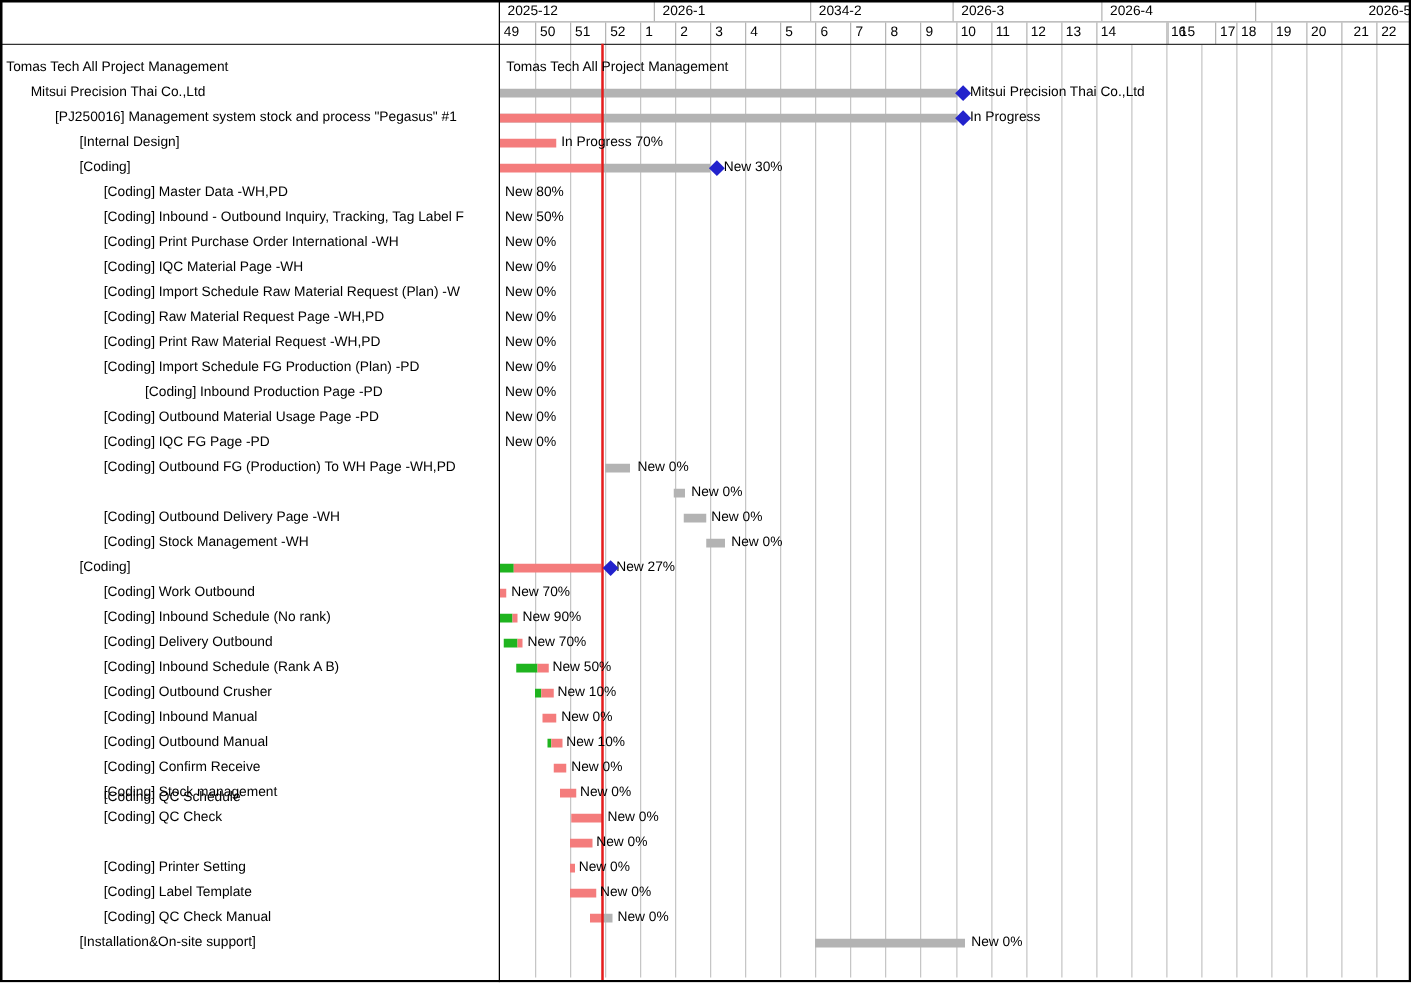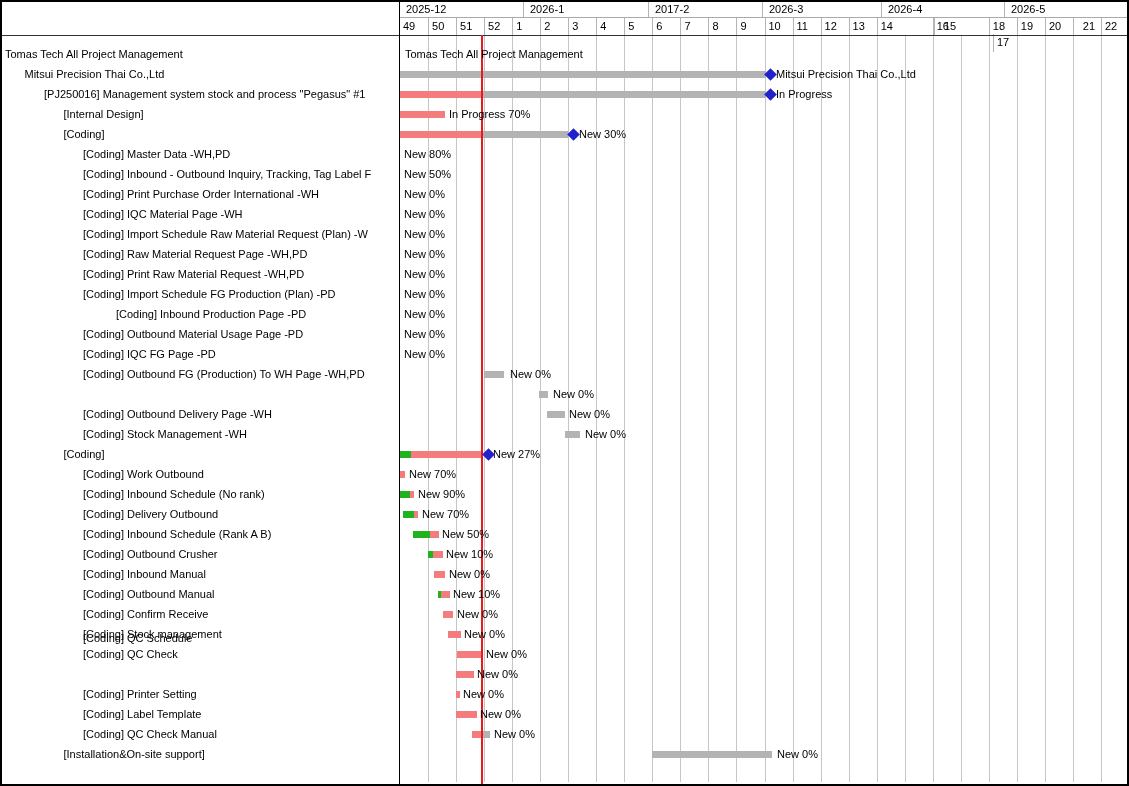--- a/index.html
+++ b/index.html
@@ -22,24 +22,24 @@
   #panel-divider{position:absolute;width:1px;background:#000;z-index:8;}
   #names{position:absolute;left:0;top:0;width:399px;height:786px;overflow:hidden;z-index:2;}
 </style>
 </head>
 <body>
 
 <div id="app">
   <div id="months">
       <div class="month-cell first" style="left: 400px; width: 123px;">2025-12</div>
       <div class="month-cell" style="left: 523px; width: 125px;">2026-1</div>
-      <div class="month-cell" style="left: 648px; width: 114px;">2017-2</div>
+      <div class="month-cell" style="left: 648px; width: 114px;">2034-2</div>
       <div class="month-cell" style="left: 762px; width: 119px;">2026-3</div>
       <div class="month-cell" style="left: 881px; width: 123px;">2026-4</div>
-      <div class="month-cell" style="left: 1004px; width: 125px;">2026-5</div>
+      <div class="month-cell" style="left: 1004px; width: 125px; text-align: right;">2026-5</div>
     </div>
   <div id="weeks">
       <div class="week-cell first" style="left: 400px; width: 28.0385px;">49</div>
       <div class="week-cell" style="left: 428.038px; width: 28.0385px;">50</div>
       <div class="week-cell" style="left: 456.077px; width: 28.0385px;">51</div>
       <div class="week-cell" style="left: 484.115px; width: 28.0385px;">52</div>
       <div class="week-cell" style="left: 512.154px; width: 28.0385px;">1</div>
       <div class="week-cell" style="left: 540.192px; width: 28.0385px;">2</div>
       <div class="week-cell" style="left: 568.231px; width: 28.0385px;">3</div>
       <div class="week-cell" style="left: 596.269px; width: 28.0385px;">4</div>
@@ -48,21 +48,21 @@
       <div class="week-cell" style="left: 680.385px; width: 28.0385px;">7</div>
       <div class="week-cell" style="left: 708.423px; width: 28.0385px;">8</div>
       <div class="week-cell" style="left: 736.462px; width: 28.0385px;">9</div>
       <div class="week-cell" style="left: 764.5px; width: 28.0385px;">10</div>
       <div class="week-cell" style="left: 792.539px; width: 28.0385px;">11</div>
       <div class="week-cell" style="left: 820.577px; width: 28.0385px;">12</div>
       <div class="week-cell" style="left: 848.616px; width: 28.0385px;">13</div>
       <div class="week-cell" style="left: 876.654px; width: 28.0385px;">14</div>
       <div class="week-cell" style="left: 934px; width: 28.0385px; text-align: center;">15</div>
       <div class="week-cell" style="left: 932.731px; width: 28.0385px;">16</div>
-      <div class="week-cell" style="left: 993px; width: 28.0385px; margin-top: 16px;">17</div>
+      <div class="week-cell" style="left: 972px; width: 28.0385px;">17</div>
       <div class="week-cell" style="left: 988.808px; width: 28.0385px;">18</div>
       <div class="week-cell" style="left: 1016.85px; width: 28.0385px;">19</div>
       <div class="week-cell" style="left: 1044.89px; width: 28.0385px;">20</div>
       <div class="week-cell" style="left: 1072.92px; width: 28.0385px; text-align: center;">21</div>
       <div class="week-cell" style="left: 1100.96px; width: 28.0385px;">22</div>
     </div>
   <div id="grid">
       <div class="gridline" style="left: 428.038px; top: 36px; height: 746px;"></div>
       <div class="gridline" style="left: 456.077px; top: 36px; height: 746px;"></div>
       <div class="gridline" style="left: 484.115px; top: 36px; height: 746px;"></div>

